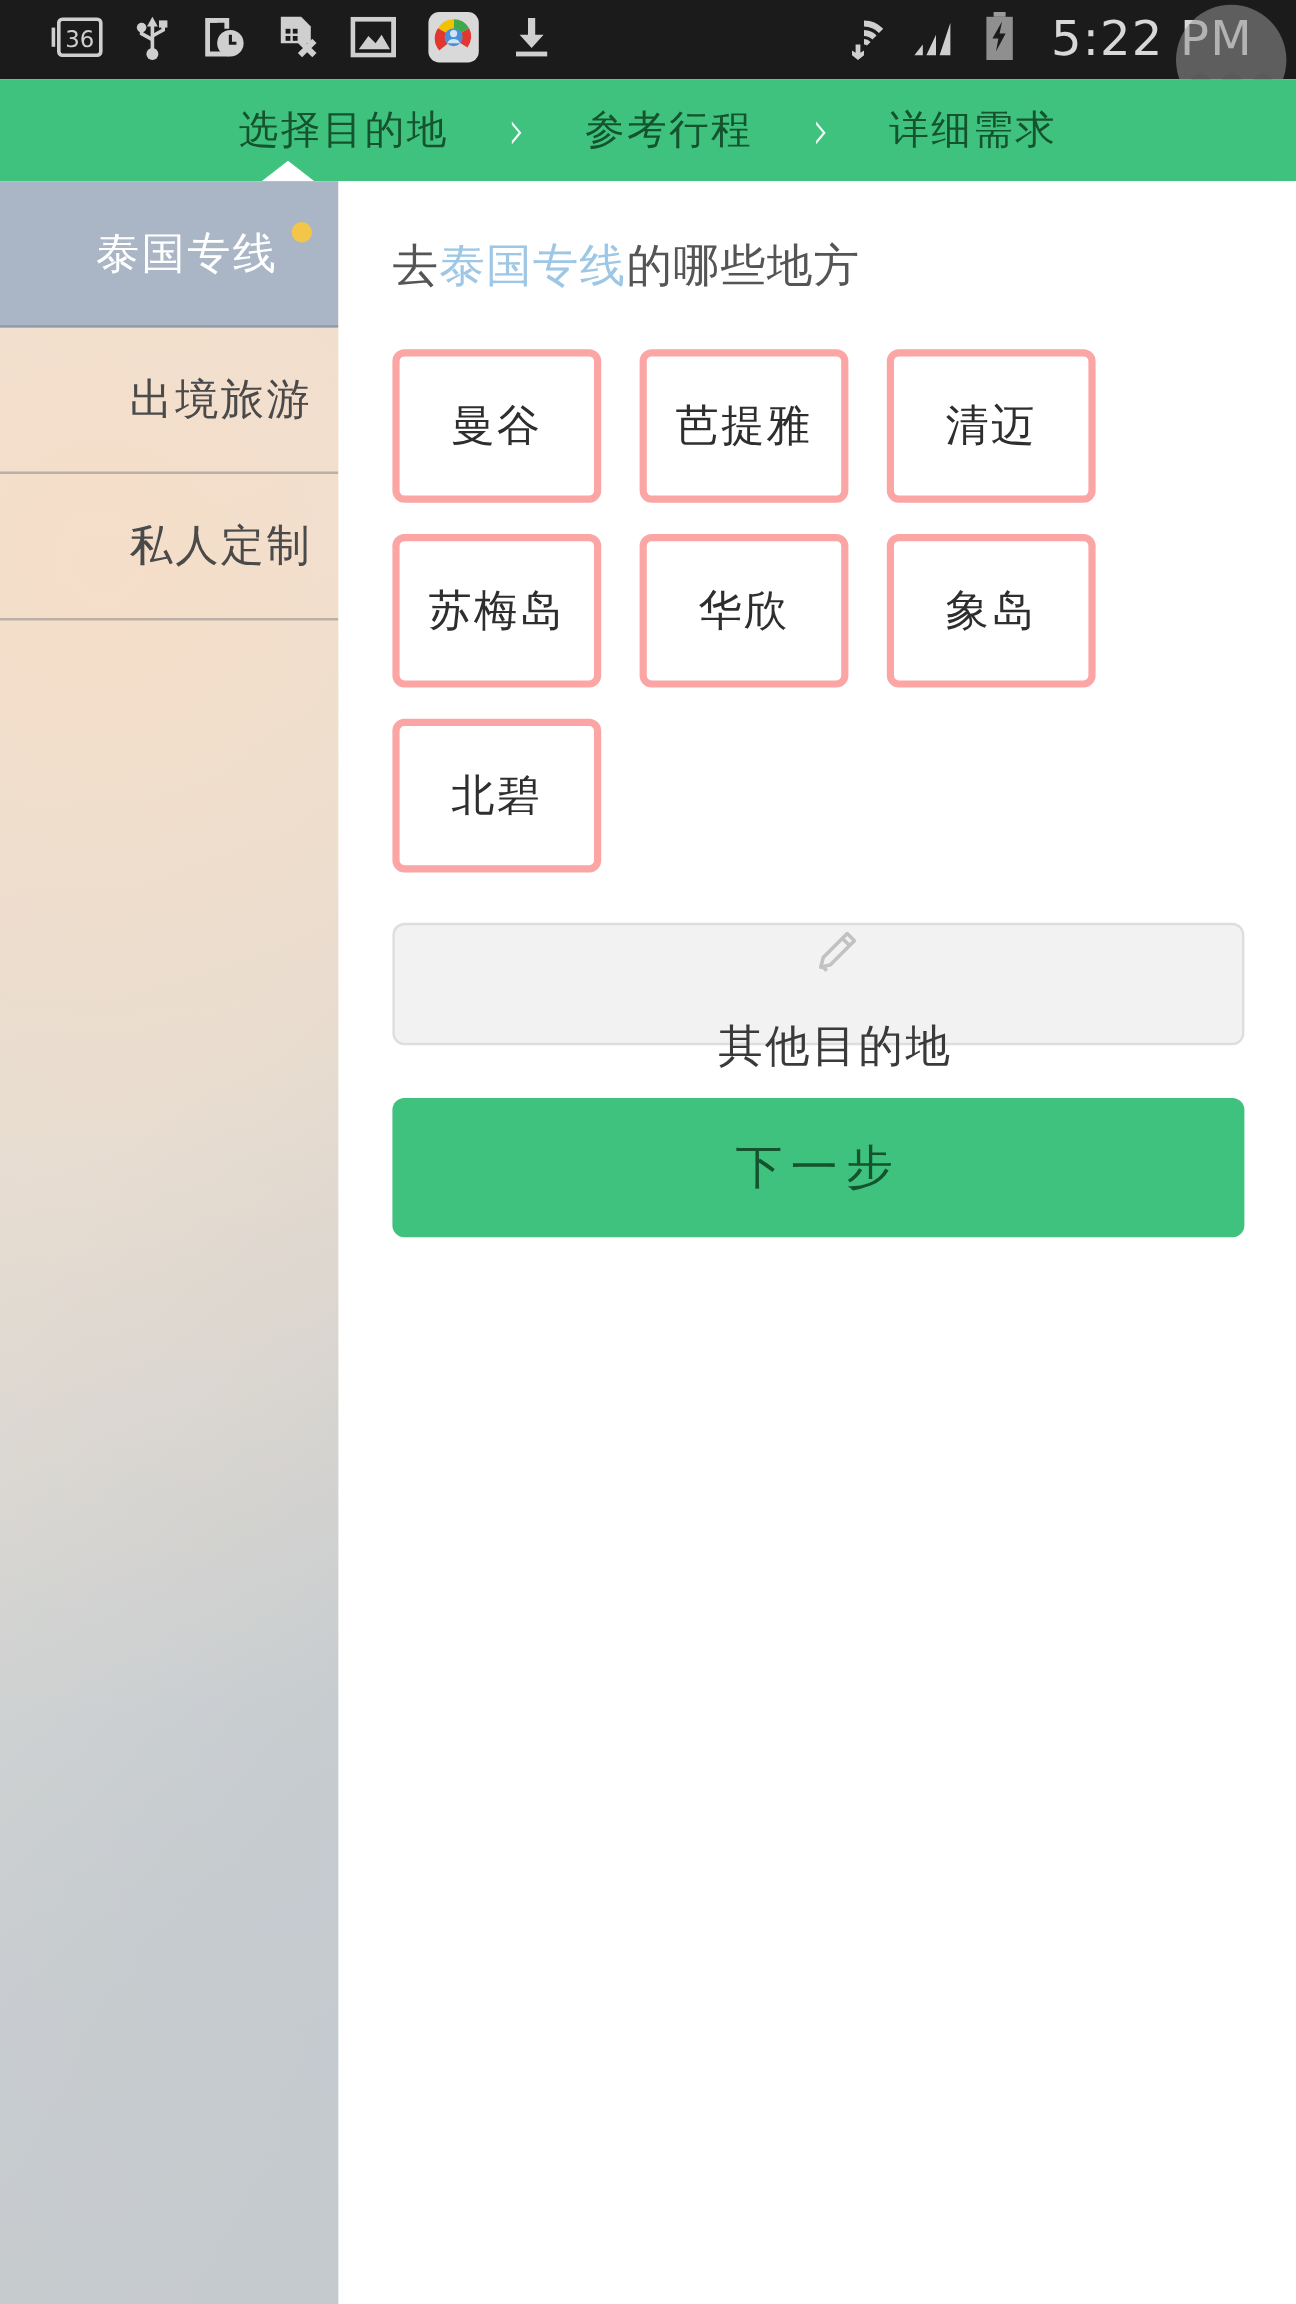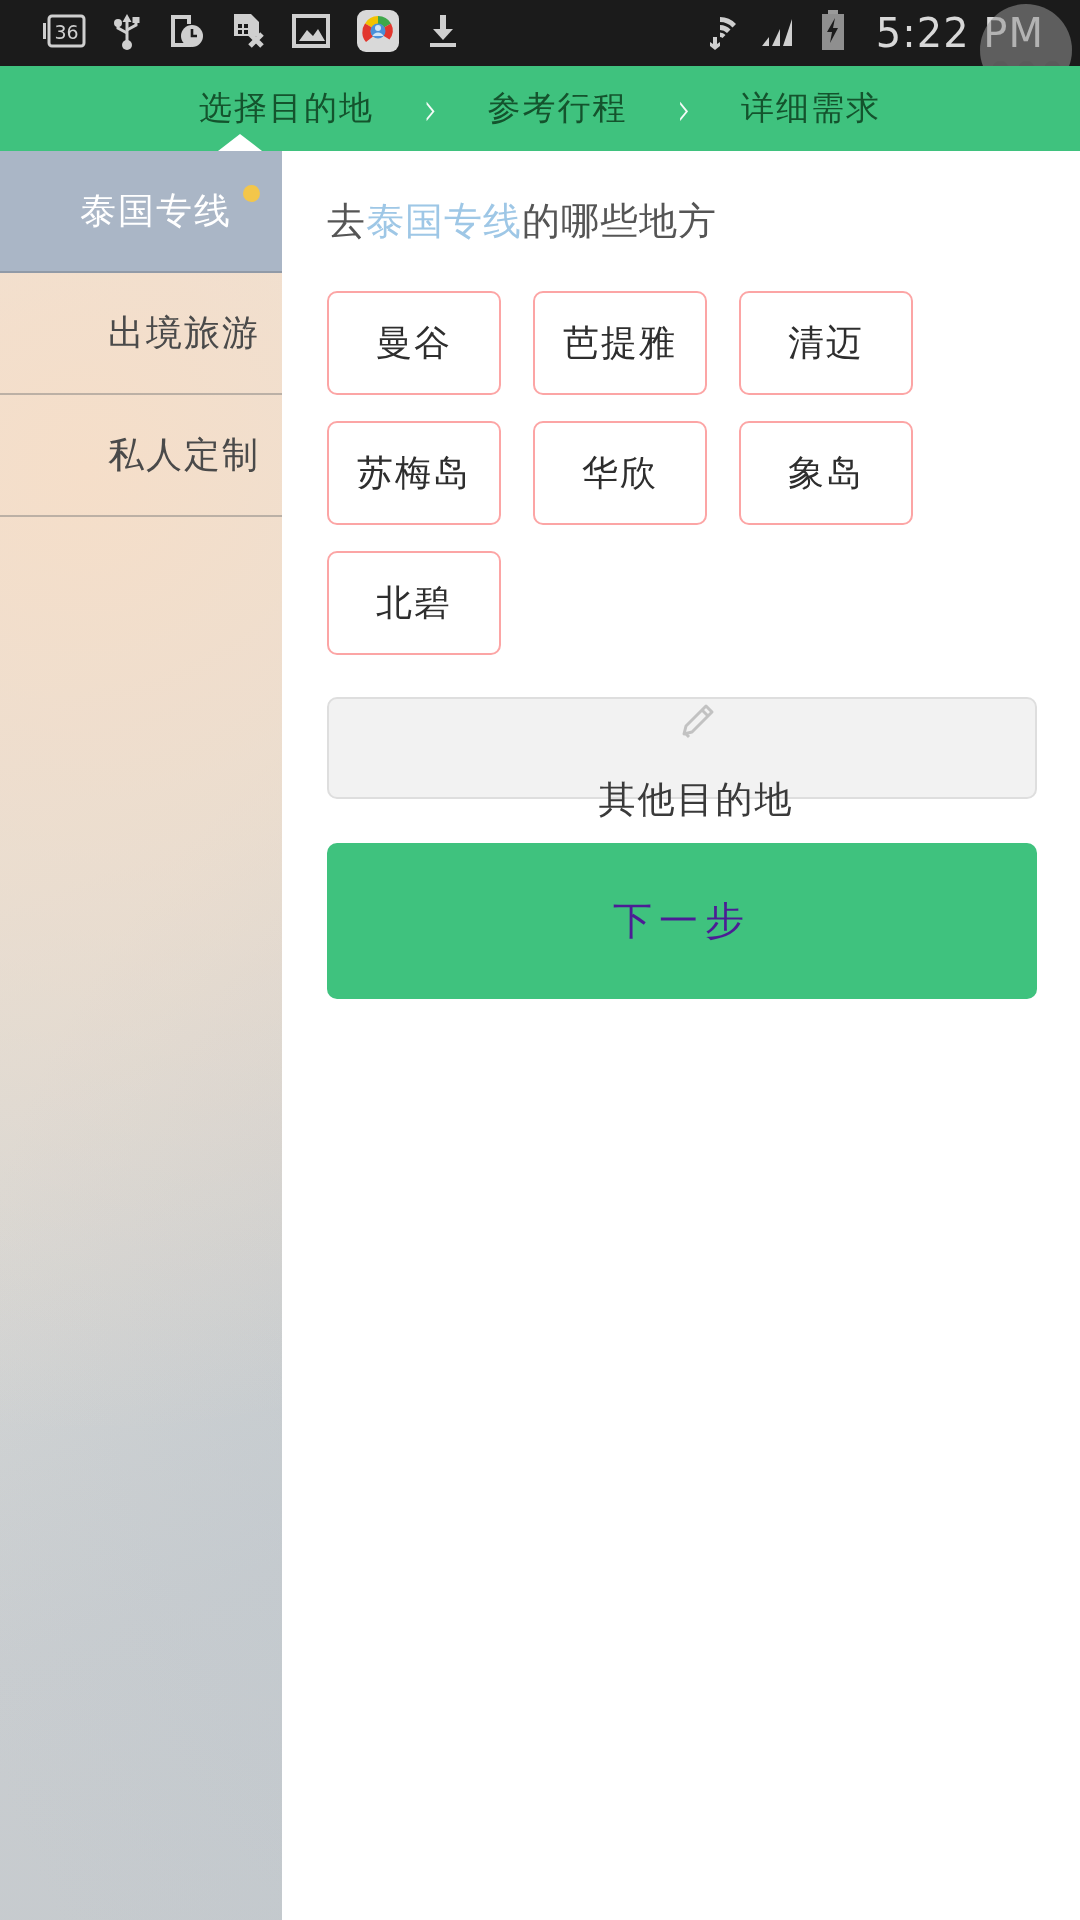--- a/index.html
+++ b/index.html
@@ -111,48 +111,48 @@
   }
   .q-title .hl{ color:#9ec7e6; }
 
   .chips{
     display:flex; flex-wrap:wrap;
     padding:44px 0 0 45px;
     gap:26px 32px;
     width:760px;
   }
   .chip{
-    width:174px; height:104px;
-    border:2px solid #fca5a5;
+    width:174px; height:128px;
+    border:6px solid #fca5a5;
     border-radius:10px;
     background:#ffffff;
     display:flex; align-items:center; justify-content:center;
     font-size:36px; color:#2e2e2e;
     letter-spacing:2px;
   }
 
   .other-field{
     margin:42px 0 0 45px;
     width:710px; height:102px;
     background:#f2f2f2;
     border:2px solid #dedede;
     border-radius:10px;
     display:flex; align-items:center;
     padding-left:28px; gap:26px;flex-direction:column;
   }
   .other-text{ font-size:37px; color:#3a3a3a; letter-spacing:2px; }
 
   .next-btn{
     margin:44px 0 0 45px;
-    width:710px; height:156px;
+    width:710px; height:116px;
     background:#3fc27e;
     border-radius:10px;
     border:none;
     display:flex; align-items:center; justify-content:center;
-    color:#4c1d95; font-size:39px; letter-spacing:7px;
+    color:#14532d; font-size:39px; letter-spacing:7px;
     font-family:"DejaVu Sans","Liberation Sans",sans-serif;
   }
 </style>
 </head>
 <body>
 
 <div class="statusbar">
   <div class="sb-left">
 
     <span class="sb-ico">

